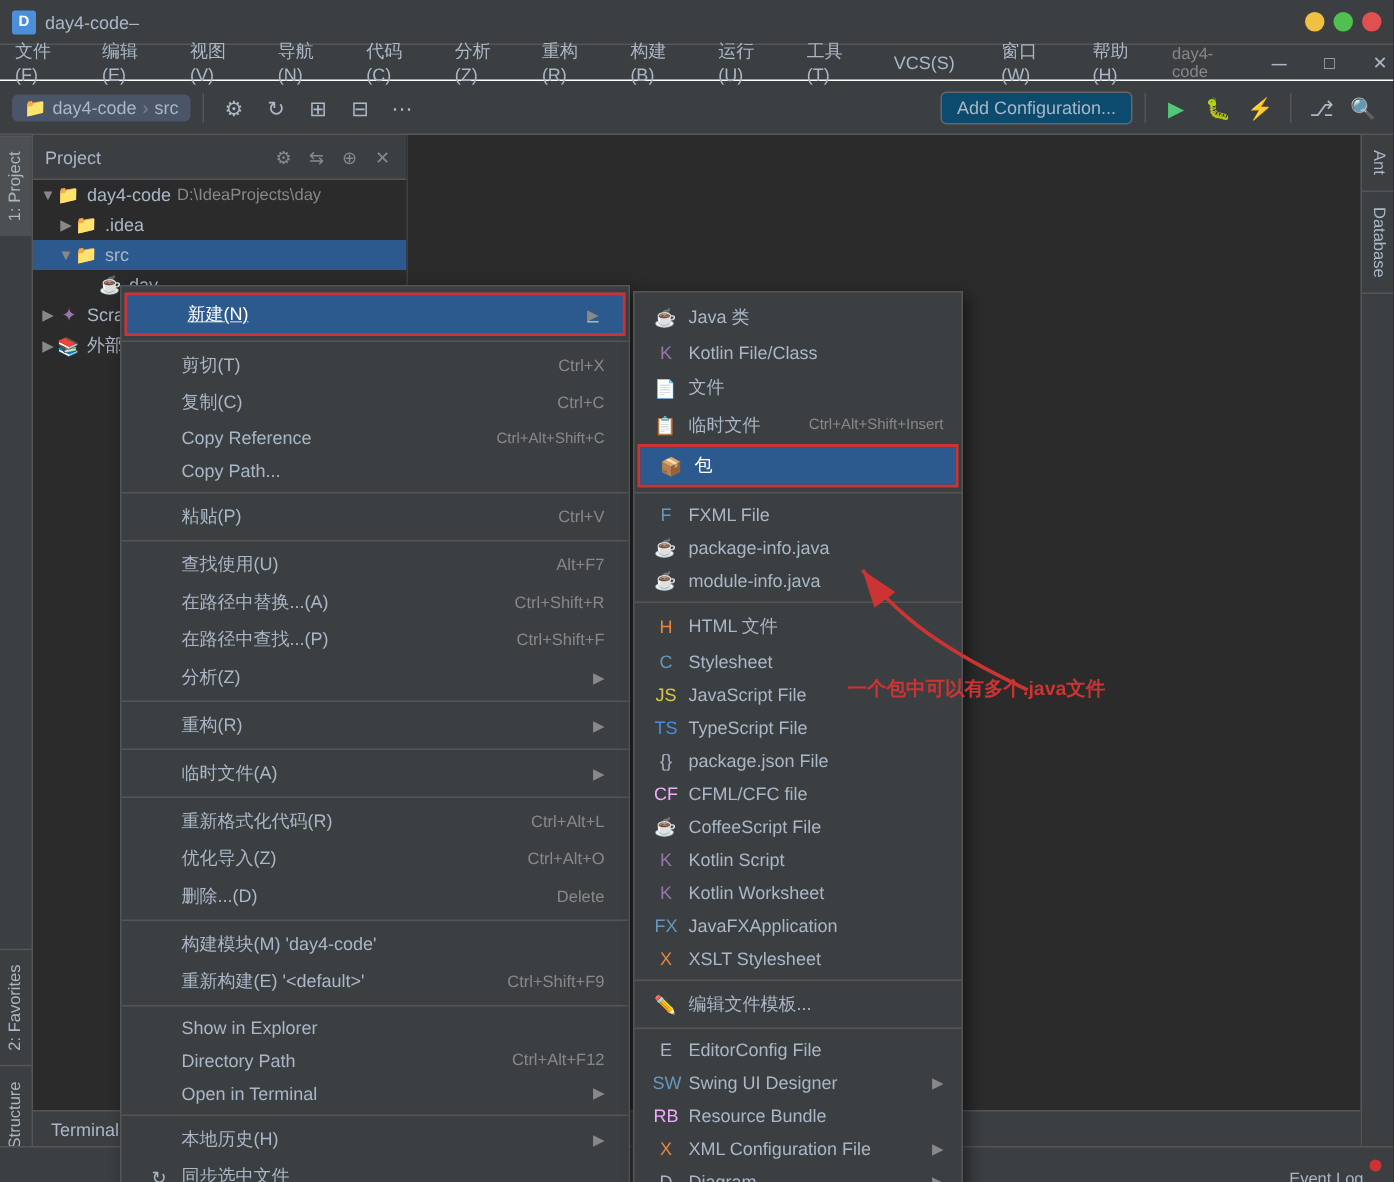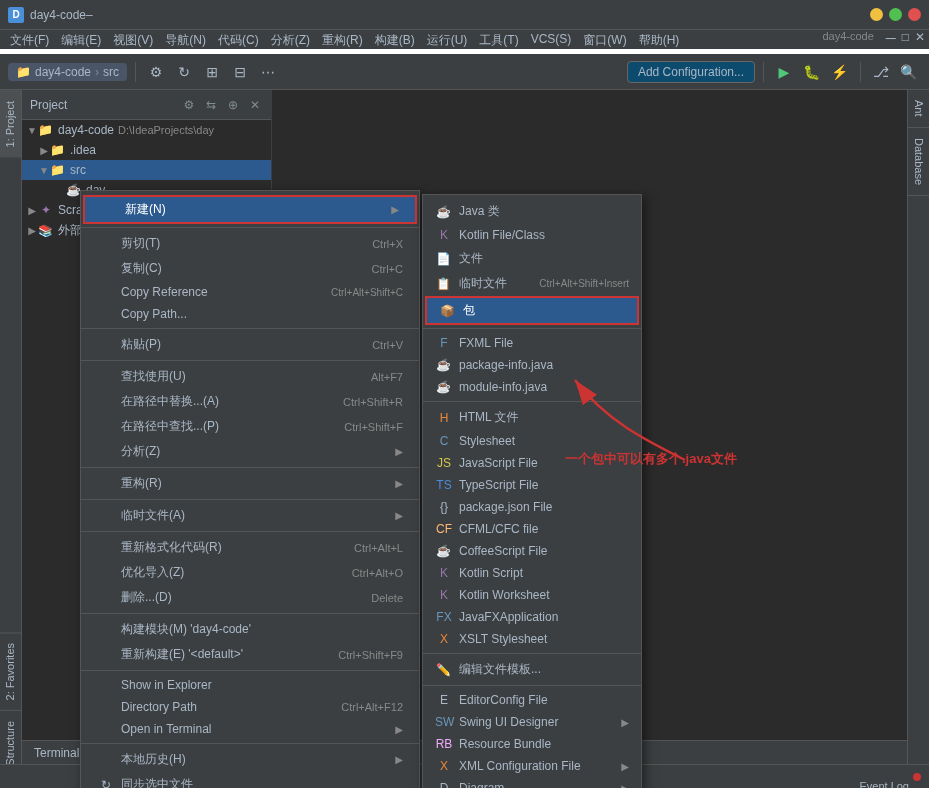--- a/index.html
+++ b/index.html
@@ -43,24 +43,24 @@
       width: 13px; height: 13px;
       border-radius: 50%;
       display: inline-block;
     }
 
     
     .menu-bar {
       height: 24px;
       background: #3c3f41;
       display: flex;
-      align-items: flex-start;
+      align-items: center;
       padding: 0 4px;
-      border-bottom: 5px solid #ffffff;
-      gap: 0;
+      border-bottom: 1px solid #ffffff;
+      gap: 19px;
     }
     .menu-item {
       padding: 2px 6px;
       color: #a9b7c6;
       font-size: 12px;
       cursor: pointer;
       border-radius: 3px;
     }
 
     
@@ -373,21 +373,21 @@
   <div style="flex:1; background:#2b2b2b; position:relative;">
   </div>
 
   <div class="right-tabs">
     <div class="right-tab">Ant</div>
     <div class="right-tab">Database</div>
   </div>
 
   <div class="context-menu">
 
-    <div style="border: 2px solid #cc3333; background: #2d5a8e; margin: 0 2px;">
+    <div style="border: 2px solid #cc3333; background: #2d5a8e; margin: 0 2px; text-decoration: underline;">
       <div class="ctx-item" style="background:#2d5a8e; color:white;">
         <span class="ctx-icon"></span>
         <span class="ctx-label">新建(N)</span>
         <span class="ctx-arrow">▶</span>
       </div>
     </div>
     <div class="ctx-separator"></div>
     <div class="ctx-item">
       <span class="ctx-icon"></span>
       <span class="ctx-label">剪切(T)</span>
@@ -553,21 +553,21 @@
     </div>
     <div class="submenu-item">
       <span class="sub-icon" style="color:#4a8cdb;">TS</span>
       <span class="sub-label">TypeScript File</span>
     </div>
     <div class="submenu-item">
       <span class="sub-icon" style="color:#a9b7c6;">{}</span>
       <span class="sub-label">package.json File</span>
     </div>
     <div class="submenu-item">
-      <span class="sub-icon" style="color:#fdba74;text-align:center;">CF</span>
+      <span class="sub-icon" style="color:#f0abfc;text-align:center;">CF</span>
       <span class="sub-label">CFML/CFC file</span>
     </div>
     <div class="submenu-item">
       <span class="sub-icon" style="color:#9c6d3e;">☕</span>
       <span class="sub-label">CoffeeScript File</span>
     </div>
     <div class="submenu-item">
       <span class="sub-icon" style="color:#9876aa;">K</span>
       <span class="sub-label">Kotlin Script</span>
     </div>

